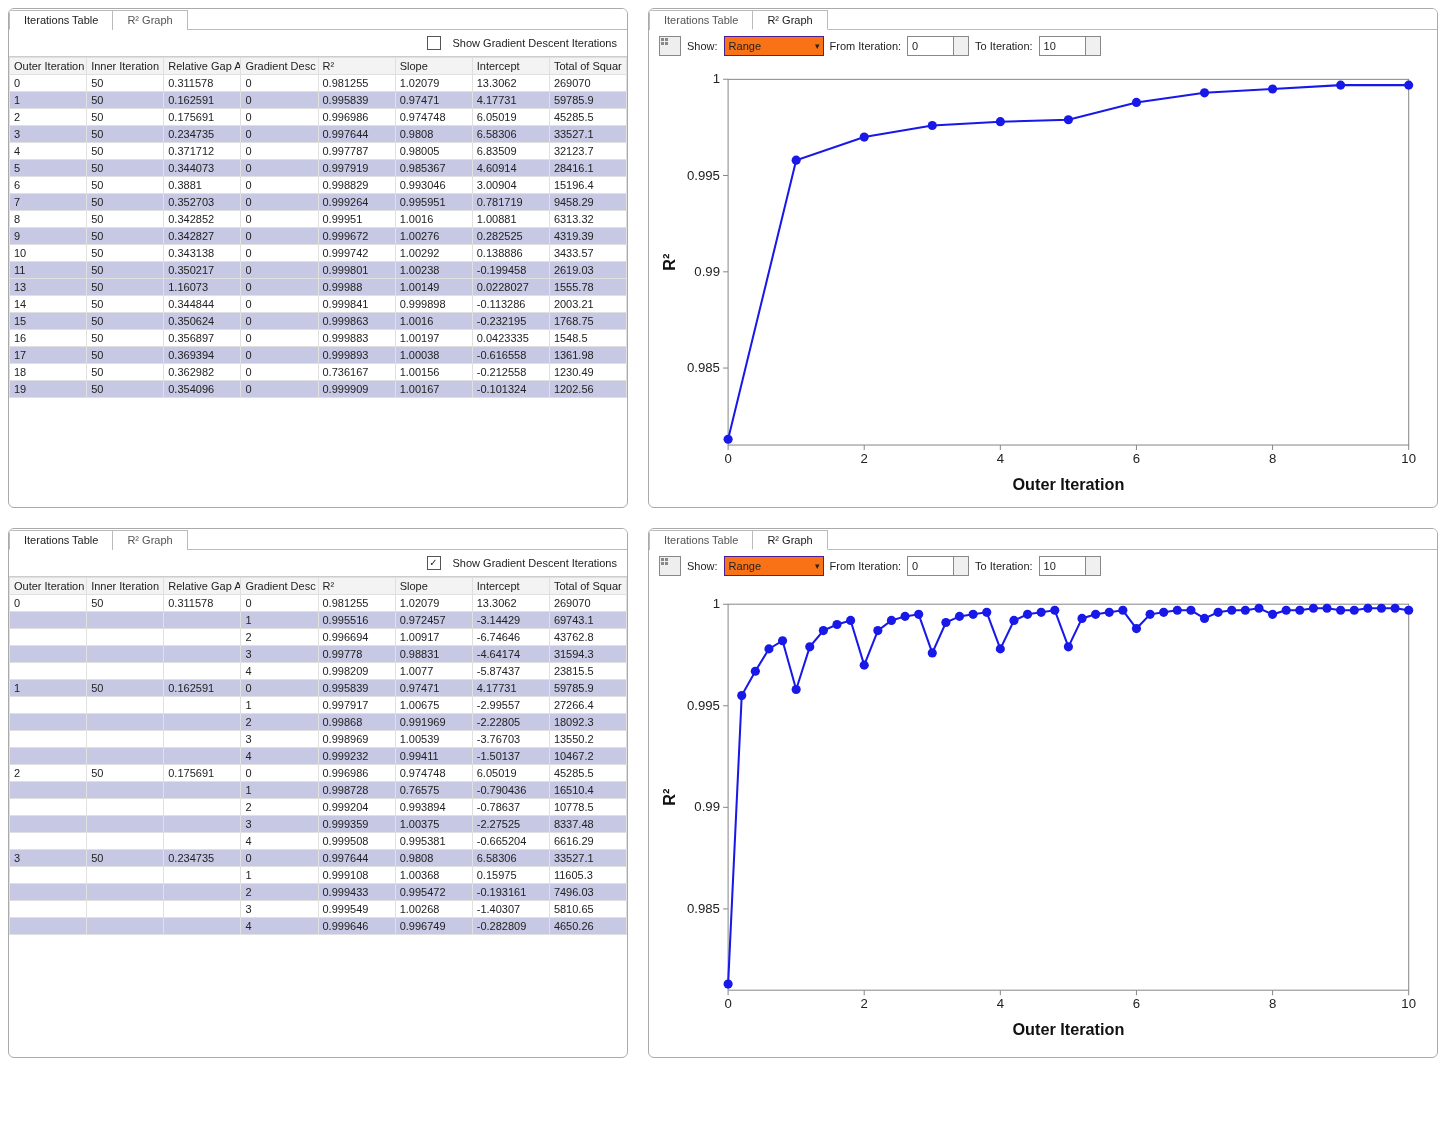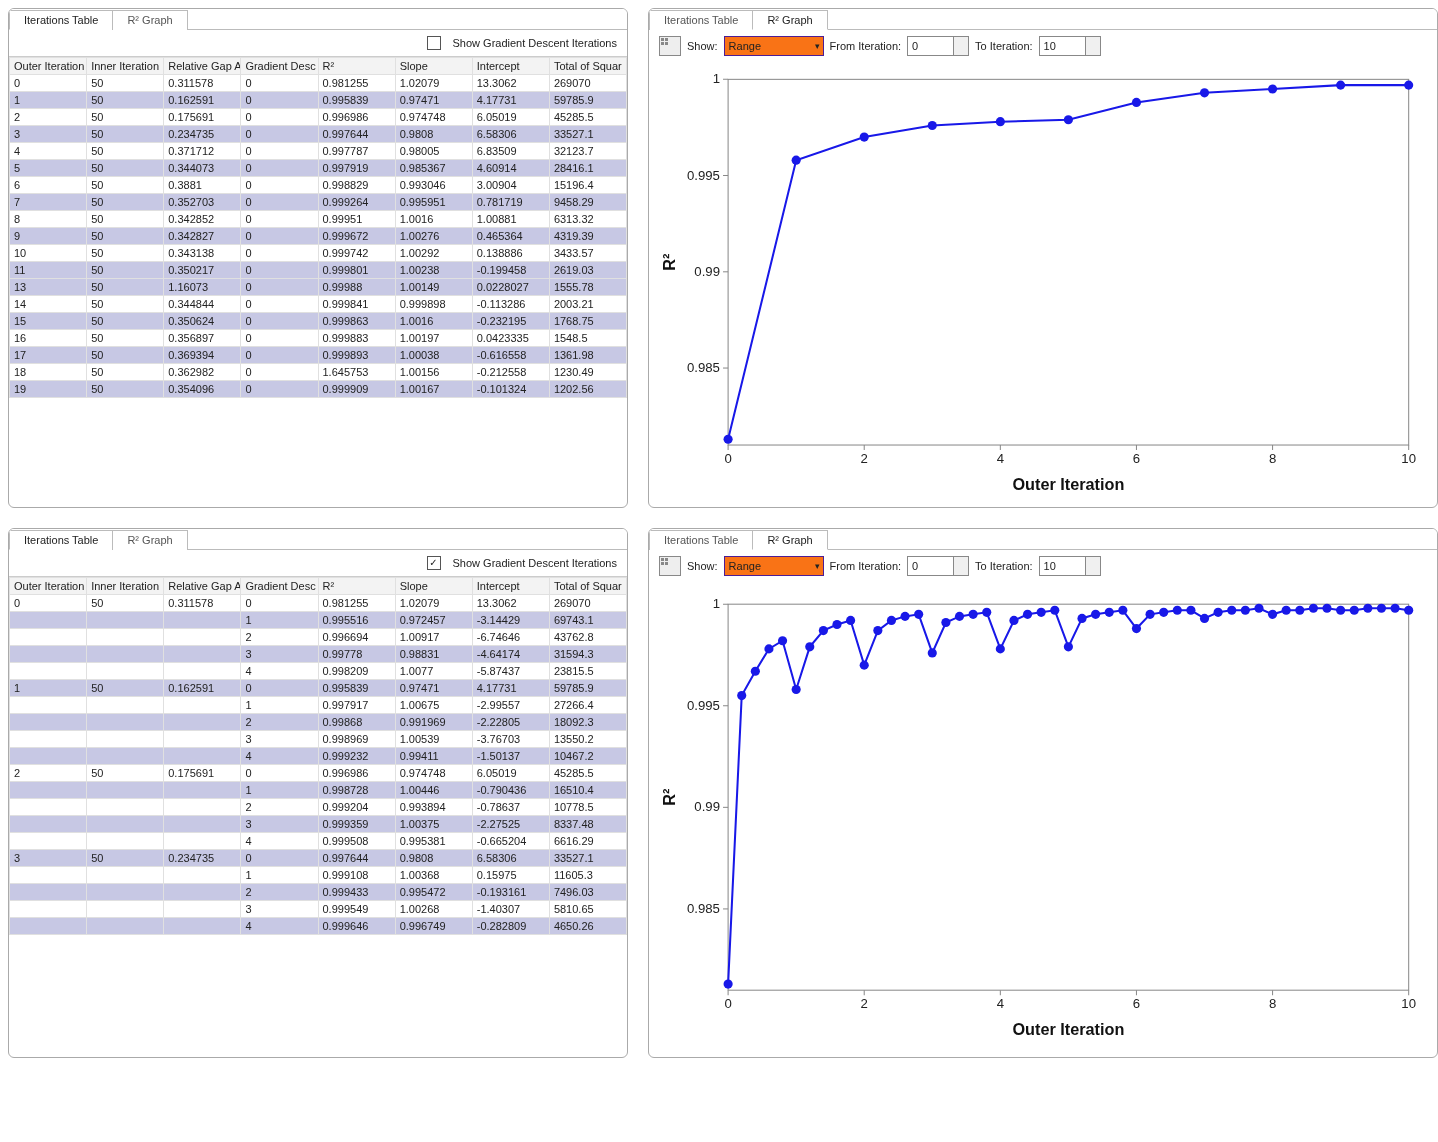--- a/index.html
+++ b/index.html
@@ -158,21 +158,21 @@
                 <td>1.00881</td>
                 <td>6313.32</td>
               </tr>
               <tr class="odd">
                 <td class="rowhdr">9</td>
                 <td>50</td>
                 <td>0.342827</td>
                 <td>0</td>
                 <td>0.999672</td>
                 <td>1.00276</td>
-                <td>0.465364</td>
+                <td>0.282525</td>
                 <td>4319.39</td>
               </tr>
               <tr class="even">
                 <td class="rowhdr">10</td>
                 <td>50</td>
                 <td>0.343138</td>
                 <td>0</td>
                 <td>0.999742</td>
                 <td>1.00292</td>
                 <td>0.138886</td>
@@ -236,21 +236,21 @@
                 <td>0.999893</td>
                 <td>1.00038</td>
                 <td>-0.616558</td>
                 <td>1361.98</td>
               </tr>
               <tr class="even">
                 <td class="rowhdr">18</td>
                 <td>50</td>
                 <td>0.362982</td>
                 <td>0</td>
-                <td>1.645753</td>
+                <td>0.736167</td>
                 <td>1.00156</td>
                 <td>-0.212558</td>
                 <td>1230.49</td>
               </tr>
               <tr class="odd">
                 <td class="rowhdr">19</td>
                 <td>50</td>
                 <td>0.354096</td>
                 <td>0</td>
                 <td>0.999909</td>
@@ -468,21 +468,21 @@
                 <td>0.974748</td>
                 <td>6.05019</td>
                 <td>45285.5</td>
               </tr>
               <tr class="odd">
                 <td class="rowhdr"></td>
                 <td></td>
                 <td></td>
                 <td>1</td>
                 <td>0.998728</td>
-                <td>1.00446</td>
+                <td>0.76575</td>
                 <td>-0.790436</td>
                 <td>16510.4</td>
               </tr>
               <tr class="even">
                 <td class="rowhdr"></td>
                 <td></td>
                 <td></td>
                 <td>2</td>
                 <td>0.999204</td>
                 <td>0.993894</td>

